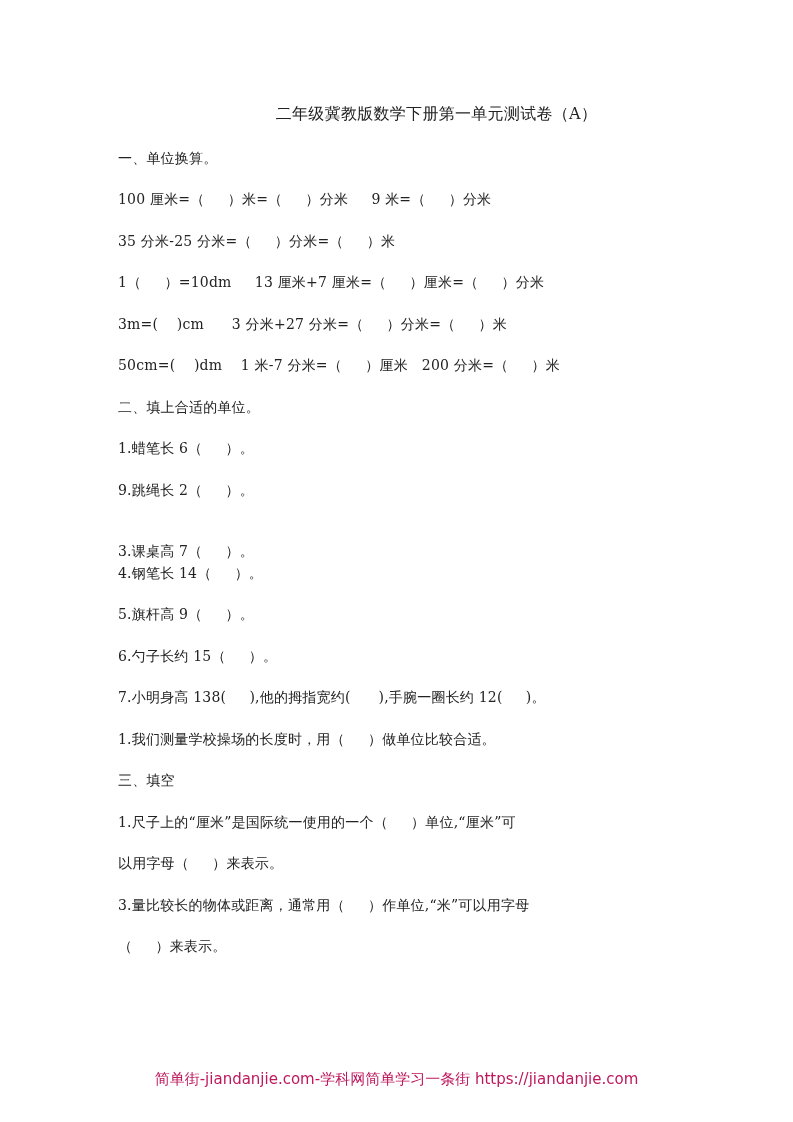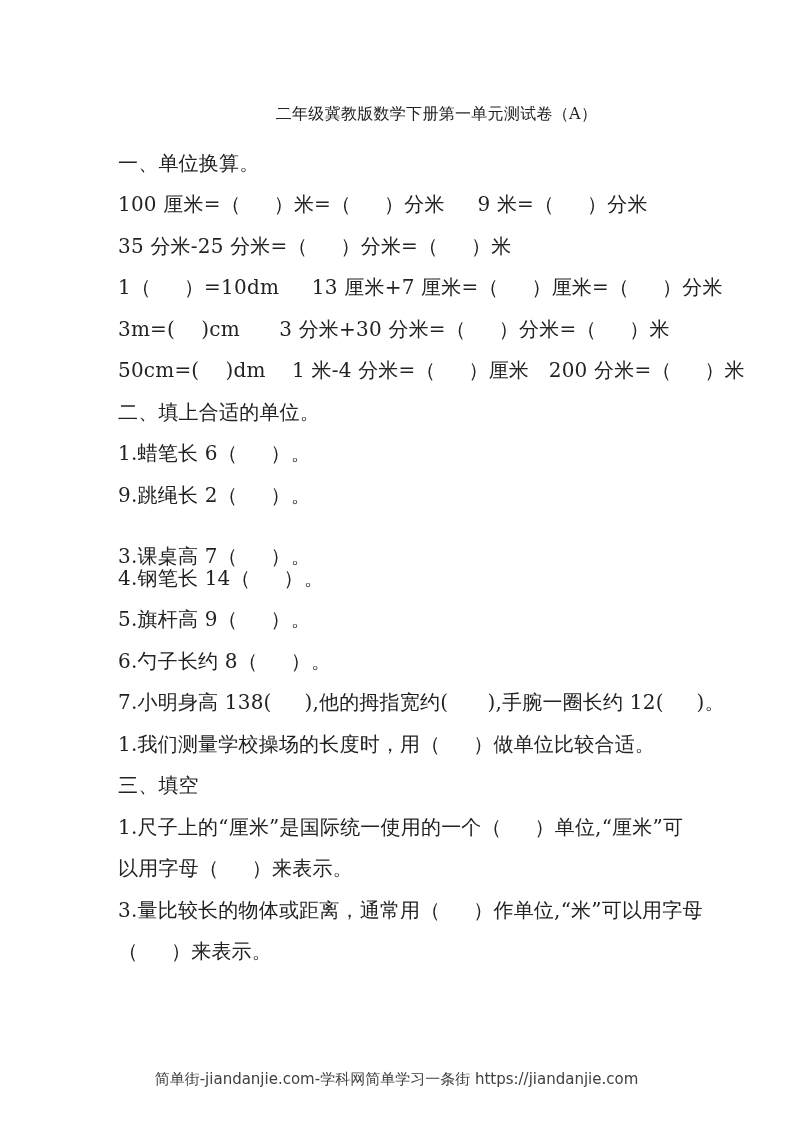--- a/index.html
+++ b/index.html
@@ -1,42 +1,42 @@
 <!DOCTYPE html>
 <html><head>
 <meta charset="utf-8">
 <style>
   html, body { margin: 0; padding: 0; background: #ffffff; }
   body { width: 793px; height: 1122px; position: relative; overflow: hidden;
          font-family: "DejaVu Serif", "Liberation Serif", serif; color: #222; }
   .title { position: absolute; top: 104px; left: 0; width: 793px; text-align: center;
            font-size: 16px; letter-spacing: 0.3px; margin-left: 40px; }
-  .line { position: absolute; left: 118px; font-size: 20px; white-space: pre; letter-spacing: 0.2px; }
+  .line { position: absolute; left: 118px; font-size: 14px; white-space: pre; letter-spacing: 0.2px; }
   .footer { position: absolute; top: 1070px; left: 0; width: 793px; text-align: center;
-            font-family: "DejaVu Sans", "Liberation Sans", sans-serif; font-size: 15px; color: #404040; }
+            font-family: "DejaVu Sans", "Liberation Sans", sans-serif; font-size: 15px; color: #be185d; }
 </style>
 </head>
 <body>
 
 <div class="title">二年级冀教版数学下册第一单元测试卷（A）</div>
 
 <div class="line" style="top:150px">一、单位换算。</div>
 <div class="line" style="top:191px">100 厘米=（     ）米=（     ）分米     9 米=（     ）分米</div>
 <div class="line" style="top:233px">35 分米-25 分米=（     ）分米=（     ）米</div>
 <div class="line" style="top:274px">1（     ）=10dm     13 厘米+7 厘米=（     ）厘米=（     ）分米</div>
-<div class="line" style="top:316px">3m=(    )cm      3 分米+30 分米=（     ）分米=（     ）米</div>
-<div class="line" style="top:357px">50cm=(    )dm    1 米-4 分米=（     ）厘米   200 分米=（     ）米</div>
+<div class="line" style="top:316px">3m=(    )cm      3 分米+27 分米=（     ）分米=（     ）米</div>
+<div class="line" style="top:357px">50cm=(    )dm    1 米-7 分米=（     ）厘米   200 分米=（     ）米</div>
 
 <div class="line" style="top:399px">二、填上合适的单位。</div>
 <div class="line" style="top:440px">1.蜡笔长 6（     ）。</div>
 <div class="line" style="top:482px">9.跳绳长 2（     ）。</div>
 <div class="line" style="top:543px">3.课桌高 7（     ）。</div>
 <div class="line" style="top:565px">4.钢笔长 14（     ）。</div>
 <div class="line" style="top:606px">5.旗杆高 9（     ）。</div>
-<div class="line" style="top:648px">6.勺子长约 8（     ）。</div>
+<div class="line" style="top:648px">6.勺子长约 15（     ）。</div>
 <div class="line" style="top:689px">7.小明身高 138(     ),他的拇指宽约(      ),手腕一圈长约 12(     )。</div>
 <div class="line" style="top:731px">1.我们测量学校操场的长度时，用（     ）做单位比较合适。</div>
 
 <div class="line" style="top:772px">三、填空</div>
 <div class="line" style="top:814px">1.尺子上的“厘米”是国际统一使用的一个（     ）单位,“厘米”可</div>
 <div class="line" style="top:855px">以用字母（     ）来表示。</div>
 <div class="line" style="top:897px">3.量比较长的物体或距离，通常用（     ）作单位,“米”可以用字母</div>
 <div class="line" style="top:938px">（     ）来表示。</div>
 
 <div class="footer">简单街-jiandanjie.com-学科网简单学习一条街 https://jiandanjie.com</div>

